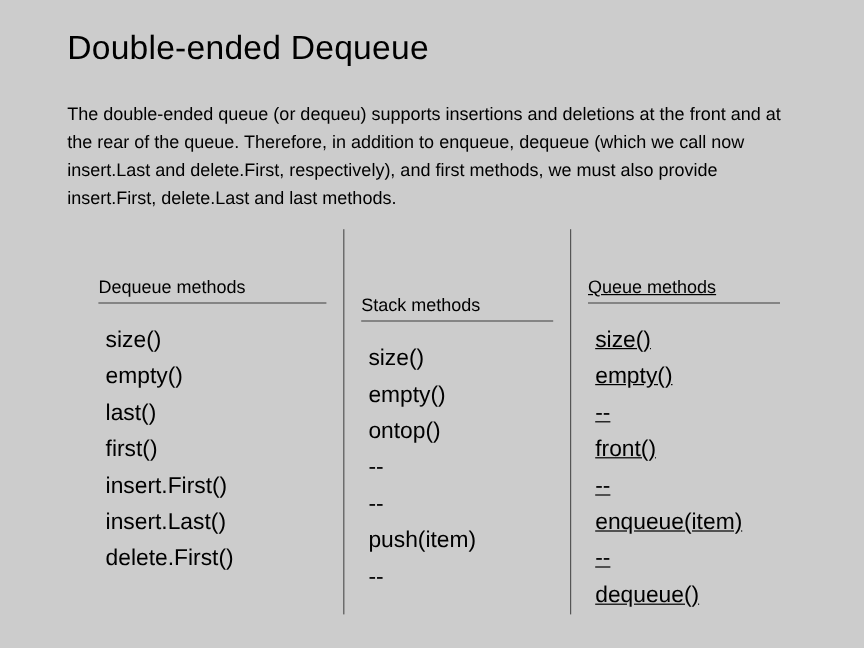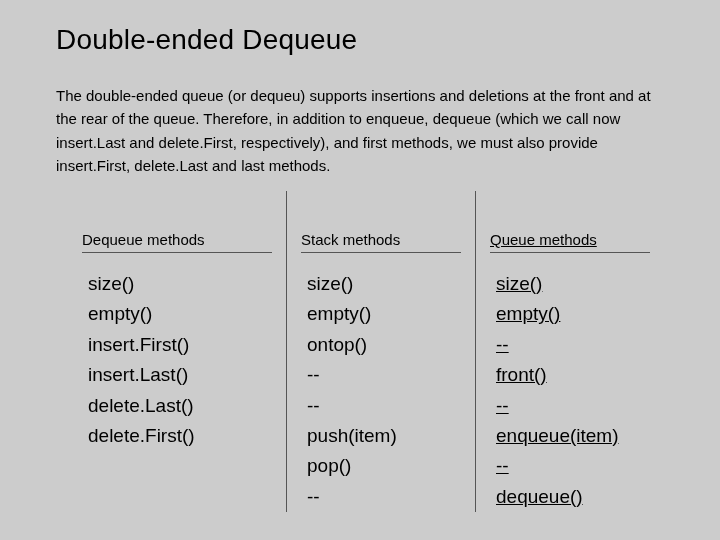--- a/index.html
+++ b/index.html
@@ -74,37 +74,37 @@
   </p>
 
 
   <div class="table">
 
     <div class="col col1">
       <div class="col-header">Dequeue methods</div>
       <div class="methods">
         <div>size()</div>
         <div>empty()</div>
+        <div>last()</div>
+        <div>first()</div>
         <div>insert.First()</div>
         <div>insert.Last()</div>
-        <div>delete.Last()</div>
         <div>delete.First()</div>
       </div>
     </div>
 
     <div class="col col2">
       <div class="col-header">Stack methods</div>
       <div class="methods">
         <div>size()</div>
         <div>empty()</div>
         <div>ontop()</div>
         <div>--</div>
         <div>--</div>
         <div>push(item)</div>
-        <div>pop()</div>
         <div>--</div>
       </div>
     </div>
 
     <div class="col col3">
       <div class="col-header">Queue methods</div>
       <div class="methods">
         <div>size()</div>
         <div>empty()</div>
         <div>--</div>

